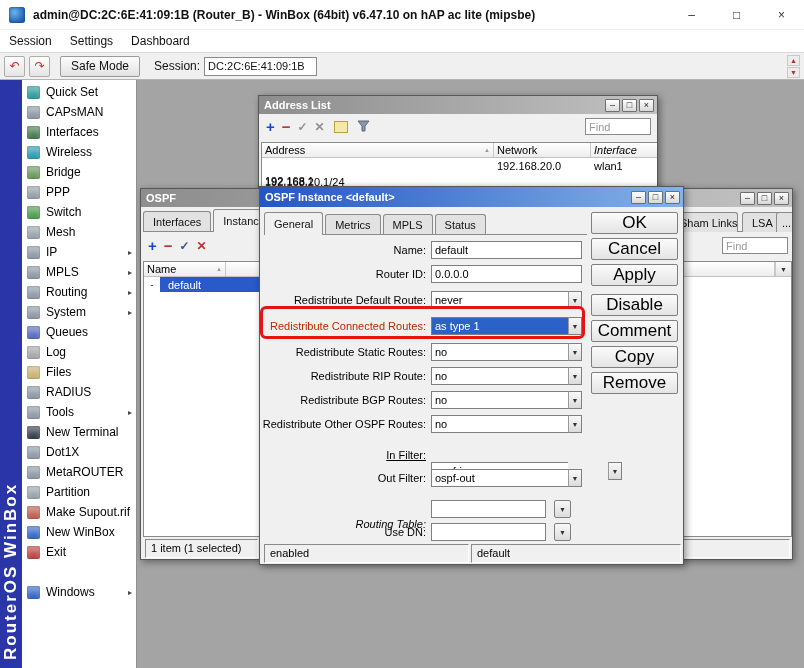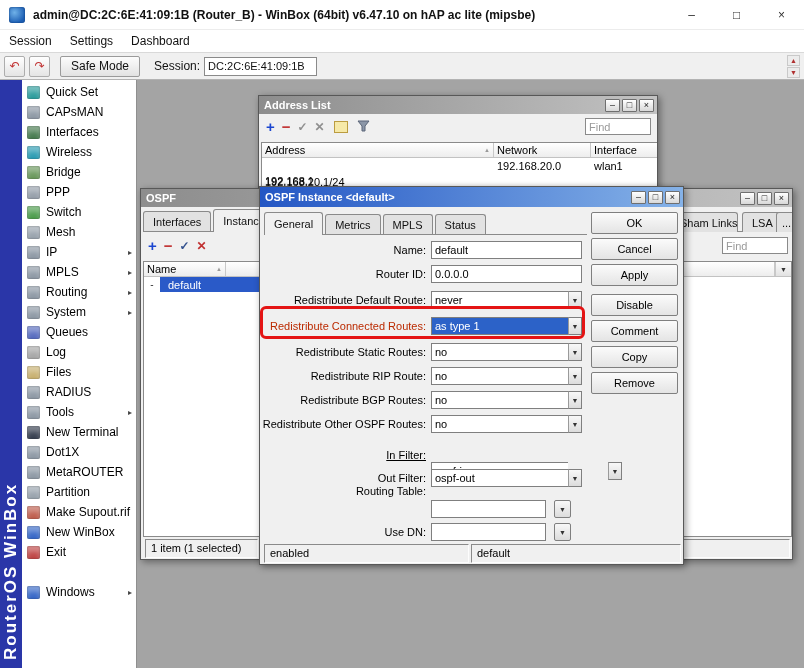--- a/index.html
+++ b/index.html
@@ -71,21 +71,21 @@
   
   .flabel{position:absolute;right:257px;font-size:11px;line-height:18px;color:#000;white-space:nowrap;}
   .flabel.red{color:#bb2a00;}
   .tinput{position:absolute;height:18px;width:151px;border:1px solid #7f7f7f;background:#fff;font-size:11px;padding:1px 3px;color:#000;}
   .combo{position:absolute;display:flex;height:18px;}
   .combo-val{width:137px;background:#fff;border:1px solid #7f7f7f;border-right:none;font-size:11px;padding:1px 3px;display:flex;align-items:center;color:#000;white-space:nowrap;overflow:hidden;}
   .combo-val.sel{background:#2c62c8;color:#fff;}
   .combo.small .combo-val{width:115px;border-right:1px solid #7f7f7f;}
   .combo-btn{width:14px;border:1px solid #7f7f7f;border-left:1px solid #9a9a9a;background:linear-gradient(#f8f8f8,#dcdcdc);font-size:7px;display:flex;align-items:center;justify-content:center;color:#333;}
   .drop-btn{position:absolute;width:17px;height:18px;border:1px solid #7f7f7f;background:linear-gradient(#f8f8f8,#dcdcdc);font-size:7px;display:flex;align-items:center;justify-content:center;color:#333;border-radius:2px;}
-  .dbtn{position:absolute;left:331px;width:87px;height:22px;background:linear-gradient(#fbfbfb,#e4e4e4);border:1px solid #7f7f7f;border-radius:2px;font-size:11px;color:#000;}
+  .dbtn{position:absolute;left:331px;width:87px;height:22px;background:linear-gradient(#fbfbfb,#e4e4e4);border:1px solid #7f7f7f;border-radius:2px;font-size:17px;color:#000;}
 
   #annotation{position:absolute;left:260px;top:306px;width:325px;height:33px;border:3px solid #e41414;border-radius:6px;z-index:10;pointer-events:none;}
 </style>
 </head>
 <body>
 
 <div id="titlebar">
   <div id="app-icon"></div>
   <div id="title-text">admin@DC:2C:6E:41:09:1B (Router_B) - WinBox (64bit) v6.47.10 on hAP ac lite (mipsbe)</div>
   <div class="cap-btns">
@@ -249,21 +249,21 @@
   </div>
   <div class="list-area" style="left:2px;top:46px;width:458px;height:52px;">
     <div class="lhead">
       <div class="hcell" style="width:232px;">
           <span>Address</span>
           <span class="sort">▲</span>
         </div>
       <div class="hcell" style="width:97px;">
           <span>Network</span>
         </div>
-      <div class="hcell" style="width:111px;border-right:none;">
+      <div class="hcell" style="width:111px;border-right:none;font-style:italic;">
           <span>Interface</span>
         </div>
       <div class="hbtn">▼</div>
     </div>
     <div class="lrow">
       <span class="lcell" style="width:232px;margin-top:32px;">192.168.20.1/24</span>
       <span class="lcell" style="width:97px;">192.168.20.0</span>
       <span class="lcell" style="width:111px;">wlan1</span>
     </div>
     <div class="lrow">
@@ -378,21 +378,21 @@
     <div class="combo-val">ospf-in</div>
     <div class="combo-btn">▼</div>
   </div>
 
   <label class="flabel" style="top:282px;">Out Filter:</label>
   <div class="combo" style="left:171px;top:282px;">
     <div class="combo-val">ospf-out</div>
     <div class="combo-btn">▼</div>
   </div>
 
-  <label class="flabel" style="top:295px;">Routing Table:</label>
+  <label class="flabel" style="top:328px;font-style:italic;">Routing Table:</label>
   <div class="combo small" style="left:171px;top:313px;">
     <div class="combo-val"></div>
   </div>
   <div class="drop-btn" style="left:294px;top:313px;">▼</div>
 
   <label class="flabel" style="top:336px;">Use DN:</label>
   <div class="combo small" style="left:171px;top:336px;">
     <div class="combo-val"></div>
   </div>
   <div class="drop-btn" style="left:294px;top:336px;">▼</div>

